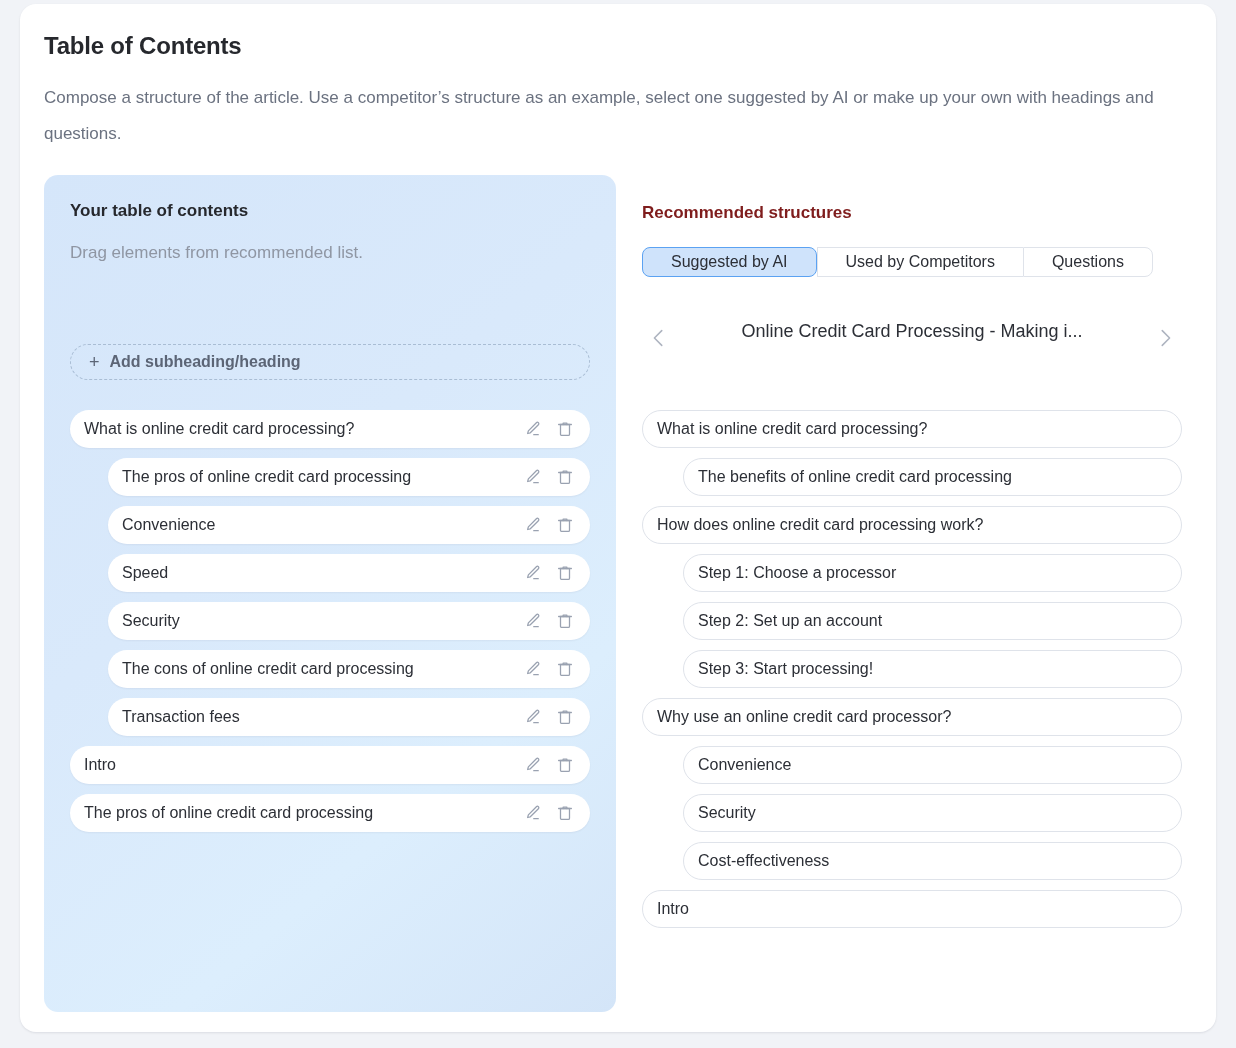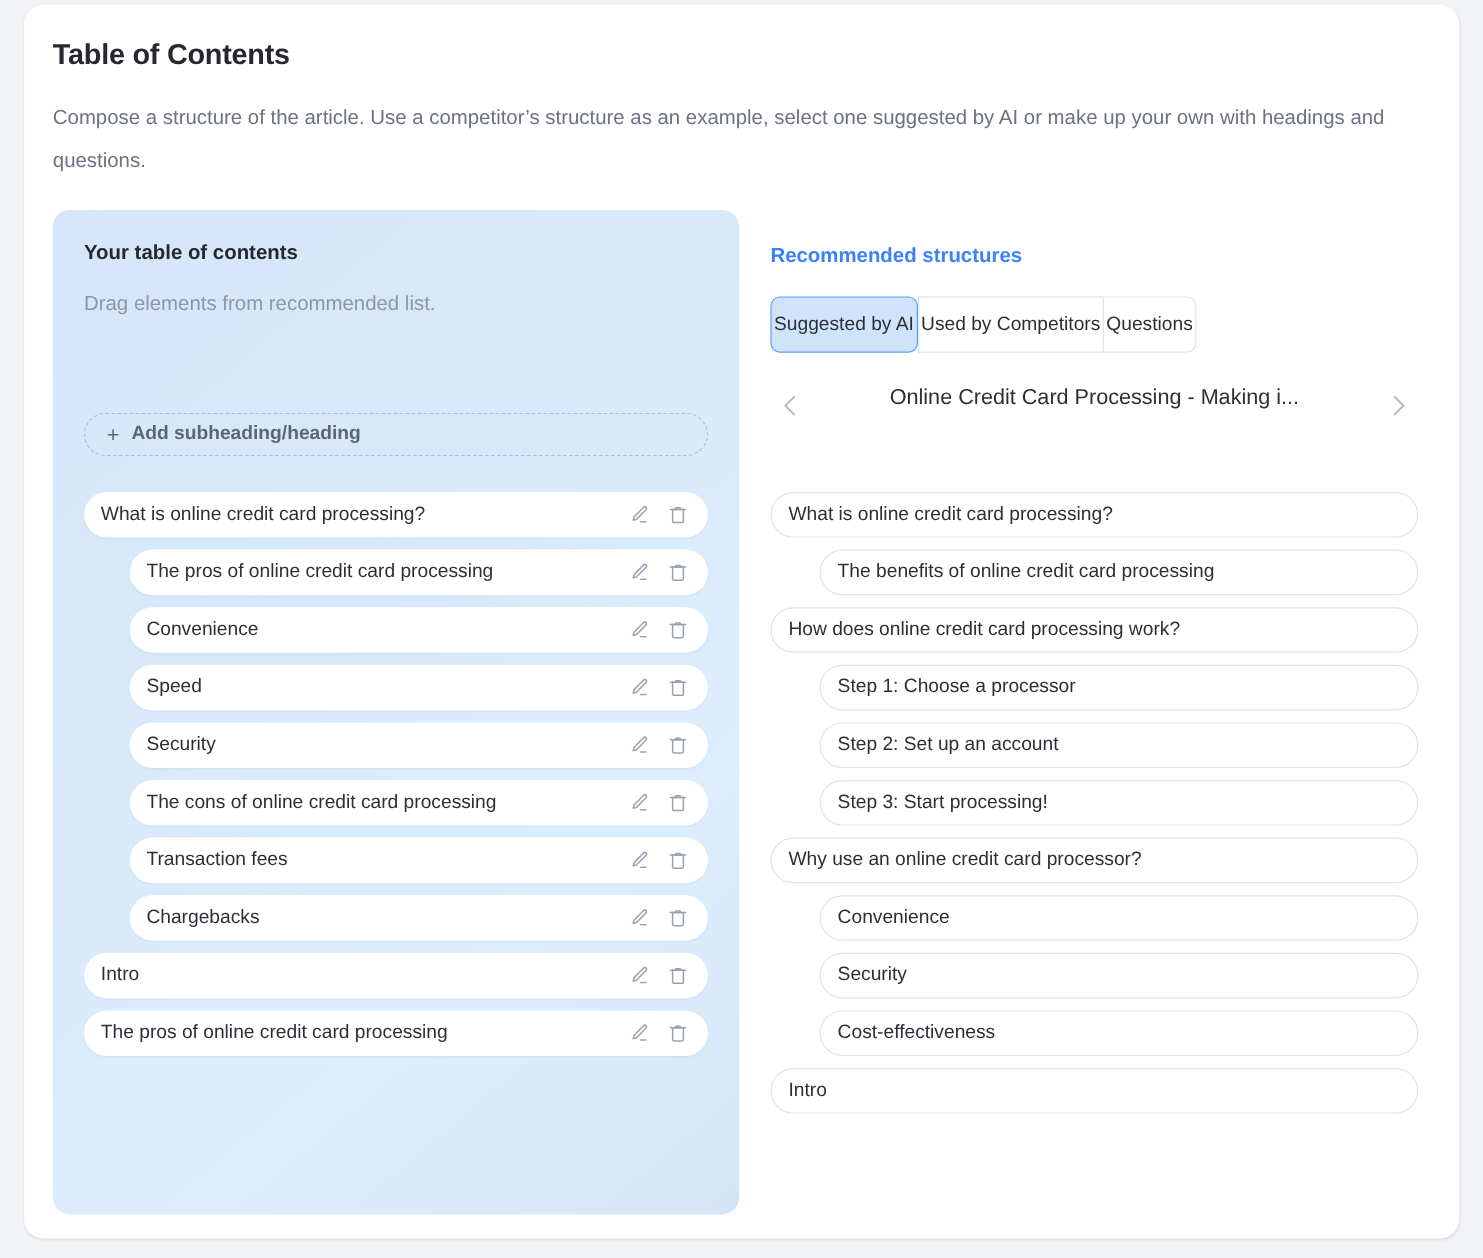--- a/index.html
+++ b/index.html
@@ -163,37 +163,37 @@
     left: 622px;
     top: 171px;
     width: 540px;
   }
   .rec-title {
     position: absolute;
     left: 0;
     top: 28px;
     font-size: 17px;
     font-weight: 700;
-    color: #3b82f6;
+    color: #7f1d1d;
   }
 
   .tabs {
     position: absolute;
     left: 0;
     top: 72px;
     display: flex;
     height: 38px;
     border-radius: 8px;
   }
   .tab {
-    height: 47px;
+    height: 30px;
     display: flex;
     align-items: center;
     justify-content: center;
-    padding: 0 2px;
+    padding: 0 28px;
     font-size: 16px;
     color: #2c2f36;
     background: #ffffff;
     border: 1px solid #dfe3ea;
     border-right: none;
     cursor: pointer;
     font-family: inherit;
     white-space: nowrap;
   }
   .tab:first-child { border-radius: 8px 0 0 8px; }
@@ -385,38 +385,20 @@
                 <svg viewBox="0 0 24 24" fill="none" stroke="currentColor" stroke-width="1.7" stroke-linecap="round" stroke-linejoin="round">
                   <line x1="3.5" y1="6" x2="20.5" y2="6"></line>
                   <path d="M6 6h12v13a1.6 1.6 0 0 1-1.6 1.6H7.6A1.6 1.6 0 0 1 6 19z"></path>
                   <path d="M9.5 6V4.3h5V6"></path>
                 </svg>
               </button>
             </span>
           </div>
           <div class="toc-row lvl1">
             <span class="row-text">Transaction fees</span>
-            <span class="row-actions">
-              <button class="icon-btn">
-                <svg viewBox="0 0 24 24" fill="none" stroke="currentColor" stroke-width="1.7" stroke-linecap="round" stroke-linejoin="round">
-                  <path d="M16.5 3.6a1.9 1.9 0 0 1 2.7 2.7L8.4 17.1l-3.5.9.9-3.5z"></path>
-                  <line x1="13" y1="19.6" x2="19" y2="19.6"></line>
-                </svg>
-              </button>
-              <button class="icon-btn">
-                <svg viewBox="0 0 24 24" fill="none" stroke="currentColor" stroke-width="1.7" stroke-linecap="round" stroke-linejoin="round">
-                  <line x1="3.5" y1="6" x2="20.5" y2="6"></line>
-                  <path d="M6 6h12v13a1.6 1.6 0 0 1-1.6 1.6H7.6A1.6 1.6 0 0 1 6 19z"></path>
-                  <path d="M9.5 6V4.3h5V6"></path>
-                </svg>
-              </button>
-            </span>
-          </div>
-          <div class="toc-row lvl1">
-            <span class="row-text">Chargebacks</span>
             <span class="row-actions">
               <button class="icon-btn">
                 <svg viewBox="0 0 24 24" fill="none" stroke="currentColor" stroke-width="1.7" stroke-linecap="round" stroke-linejoin="round">
                   <path d="M16.5 3.6a1.9 1.9 0 0 1 2.7 2.7L8.4 17.1l-3.5.9.9-3.5z"></path>
                   <line x1="13" y1="19.6" x2="19" y2="19.6"></line>
                 </svg>
               </button>
               <button class="icon-btn">
                 <svg viewBox="0 0 24 24" fill="none" stroke="currentColor" stroke-width="1.7" stroke-linecap="round" stroke-linejoin="round">
                   <line x1="3.5" y1="6" x2="20.5" y2="6"></line>

